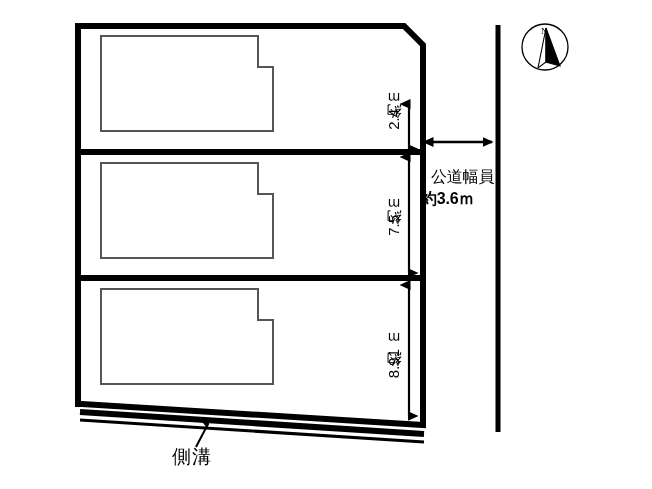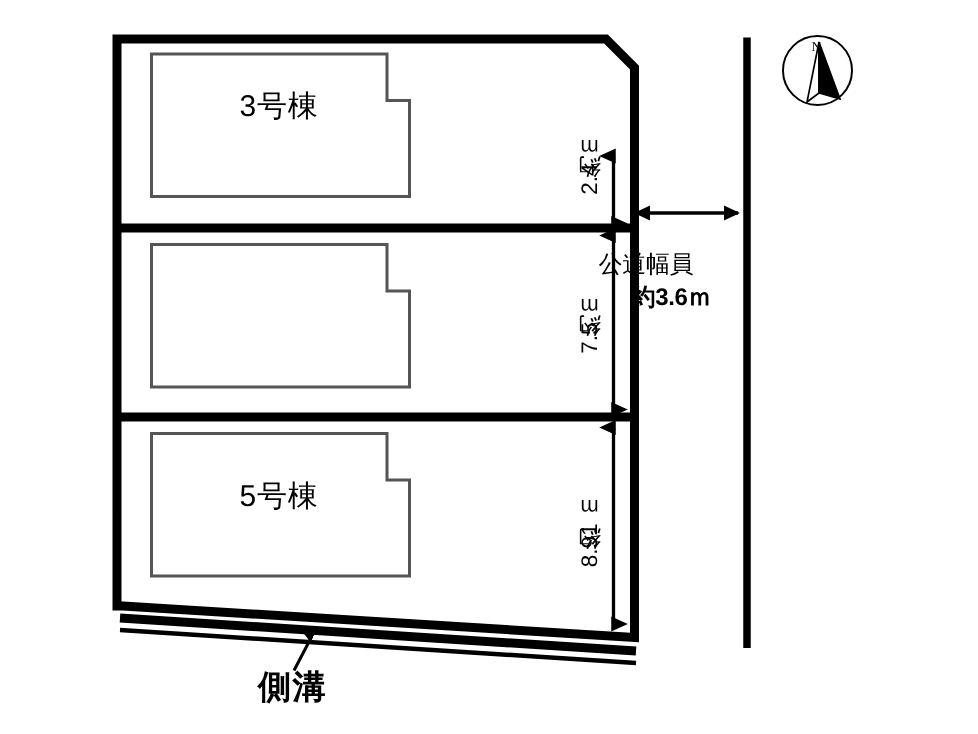--- a/index.html
+++ b/index.html
@@ -45,23 +45,22 @@
     writing-mode: vertical-rl;
     text-orientation: mixed;
     transform: rotate(180deg);
   }
   .road-label {
     font-size: 16px;
     letter-spacing: -0.2px;
     text-align: left;
   }
   .ditch-label {
-    font-size: 22px;
+    font-size: 19px;
     letter-spacing: 1px;
-    font-weight: bold;
   }
   .compass-n {
     font-size: 9px;
     font-family: "Liberation Serif", "DejaVu Serif", serif;
   }
 </style>
 </head>
 <body>
 
 <div id="plan-root">
@@ -134,32 +133,30 @@
     <g>
       <circle cx="545" cy="47" r="23" fill="#ffffff" stroke="#000000" stroke-width="1.3"></circle>
 
       <path d="M 546 28 L 538 68 L 546 62 Z" fill="#ffffff" stroke="#000000" stroke-width="1.1"></path>
 
       <path d="M 546 28 L 560 66 L 546 62 Z" fill="#000000" stroke="#000000" stroke-width="1.1"></path>
     </g>
 
   </svg>
 
-  <div class="lbl bldg-label" style="left:131px; top:60px; width:110px;">3号棟</div>
 
 
-  <div class="lbl bldg-label" style="left:131px; top:320px; width:110px;">5号棟</div>
 
   <div class="lbl dim-vert" style="left:386px; top:94px;">約2.4ｍ</div>
 
   <div class="lbl dim-vert" style="left:386px; top:200px;">約7.5ｍ</div>
 
   <div class="lbl dim-vert" style="left:386px; top:334px;">約8.91ｍ</div>
 
-  <div class="lbl road-label" style="left:399px; top:168px;">公道幅員</div>
+  <div class="lbl road-label" style="left:431px; top:168px;">公道幅員</div>
 
   <div class="lbl road-label" style="left:421px; top:190px;font-weight:bold;">約3.6ｍ</div>
 
   <div class="lbl ditch-label" style="left:172px; top:446px;">側溝</div>
 
   <div class="lbl compass-n" style="left:541px; top:26px;">N</div>
 
 </div>
 
 </body></html>

